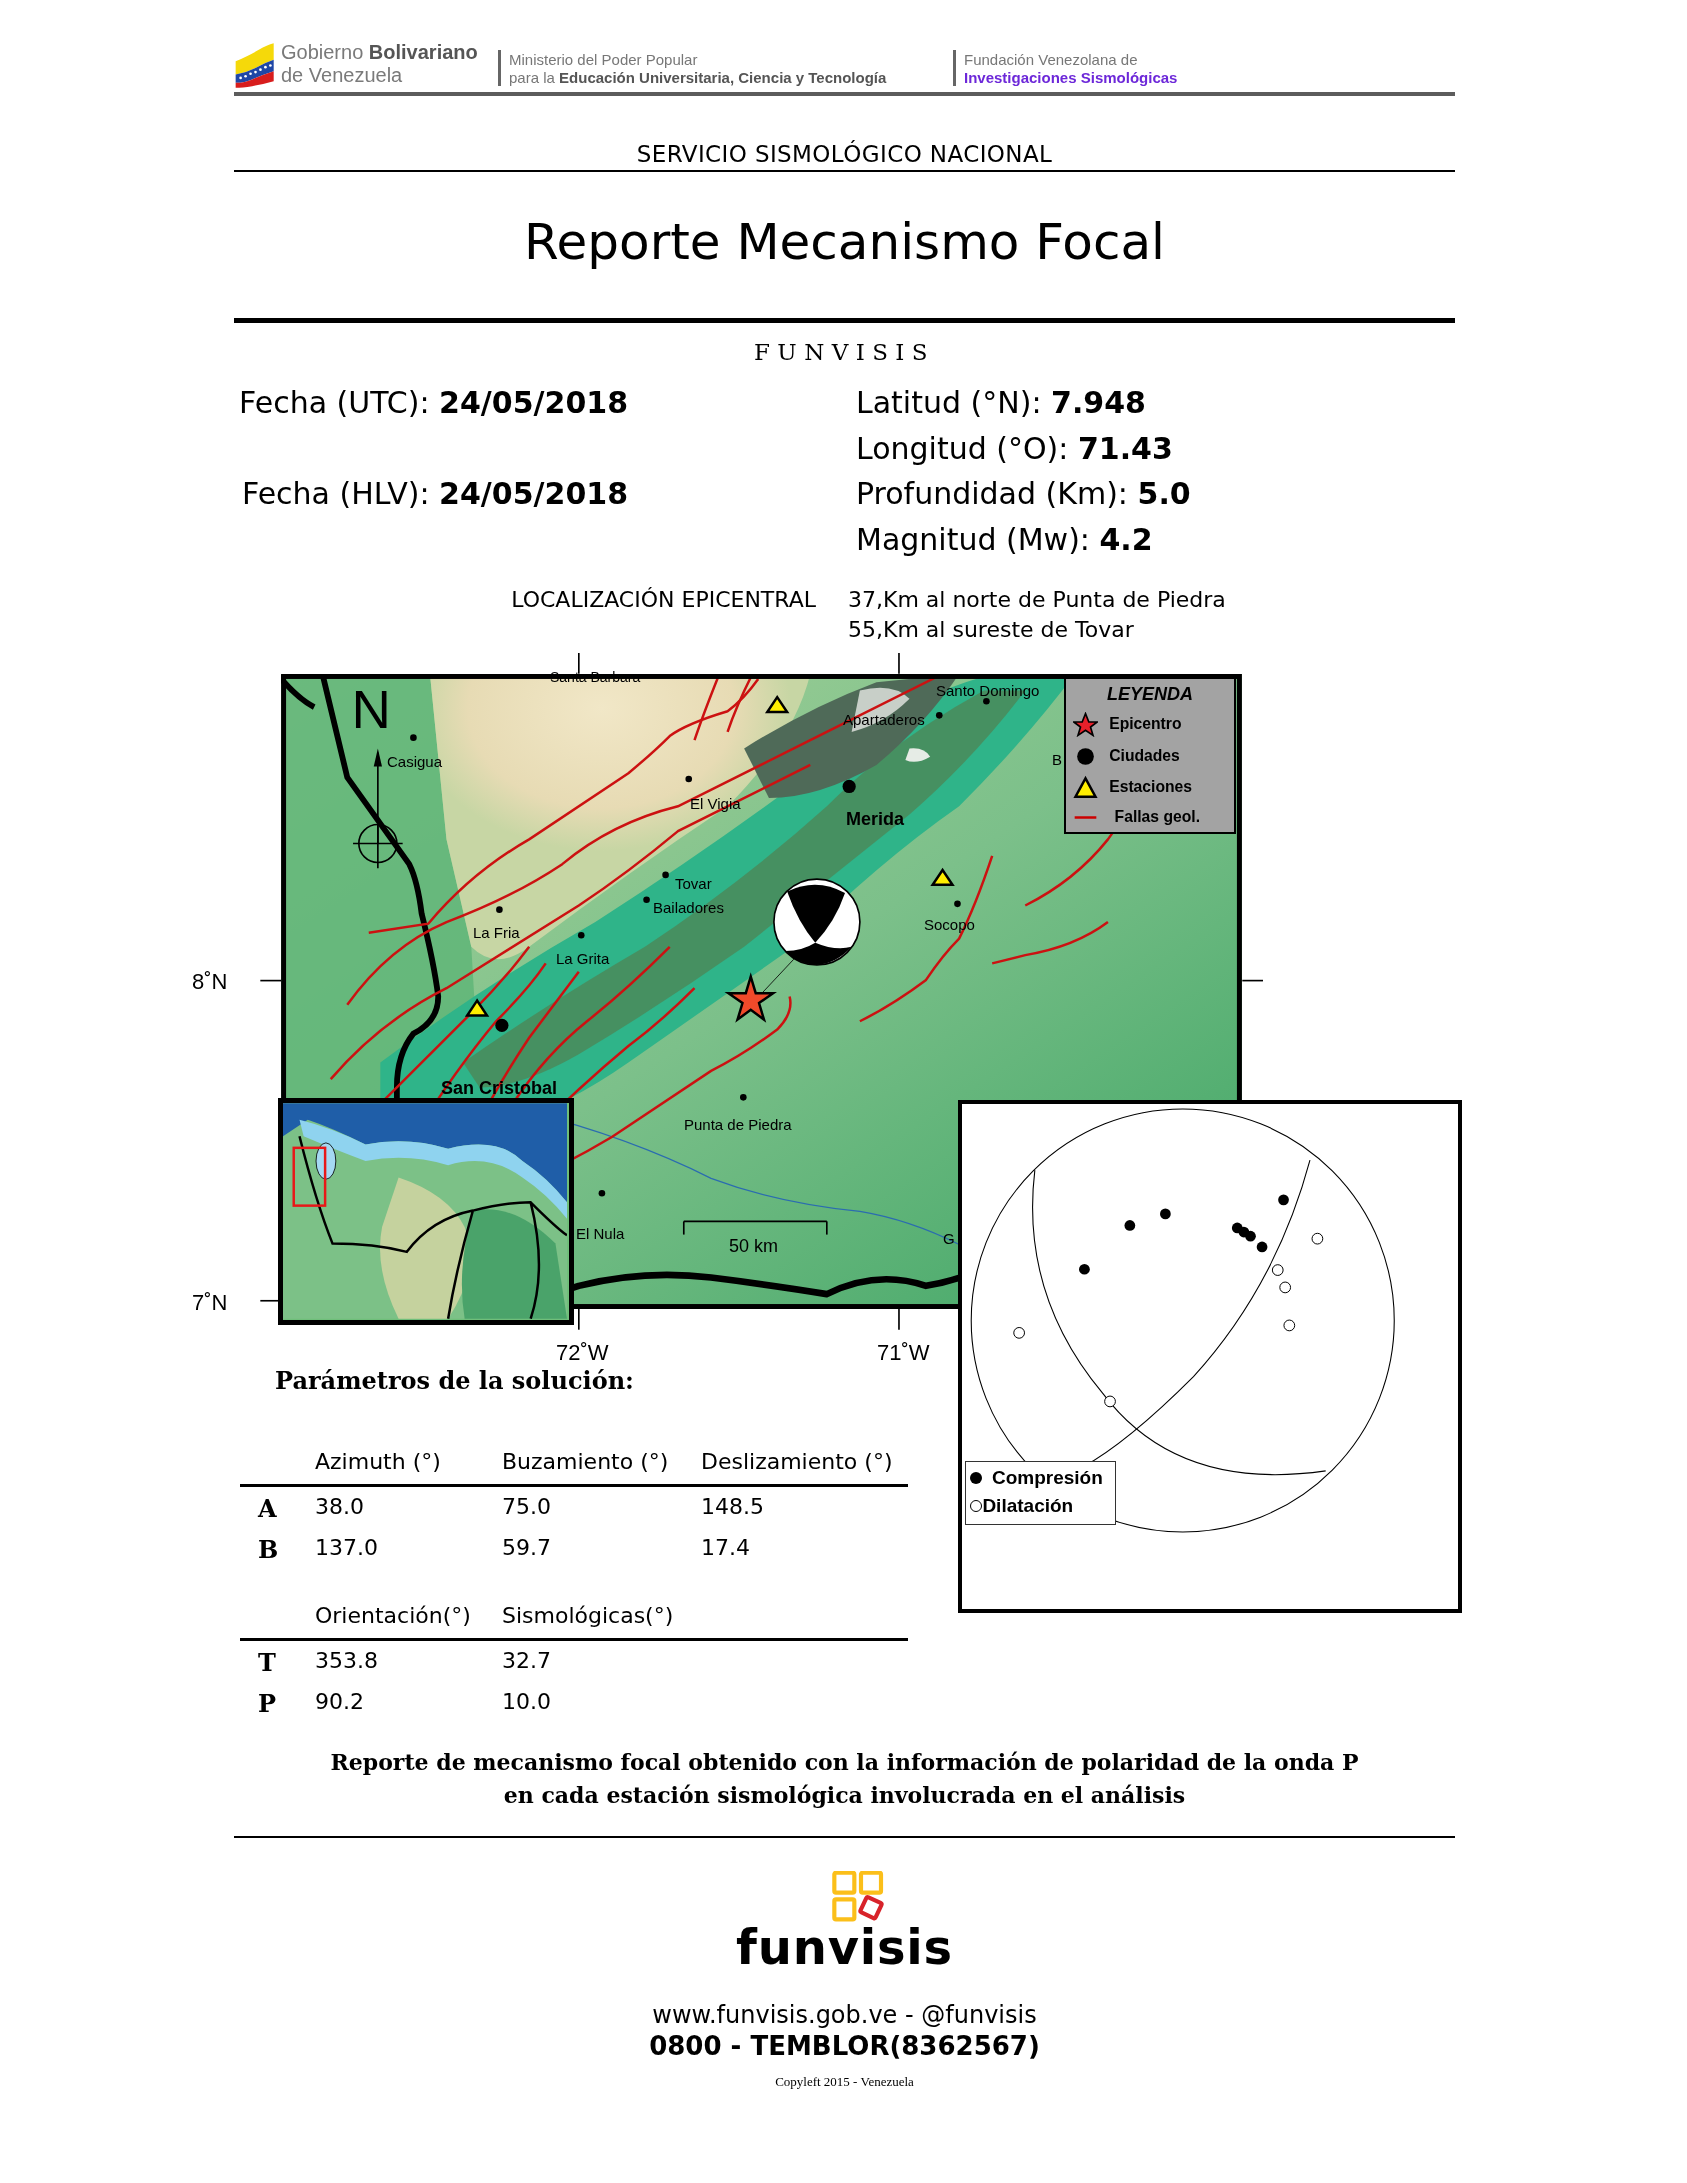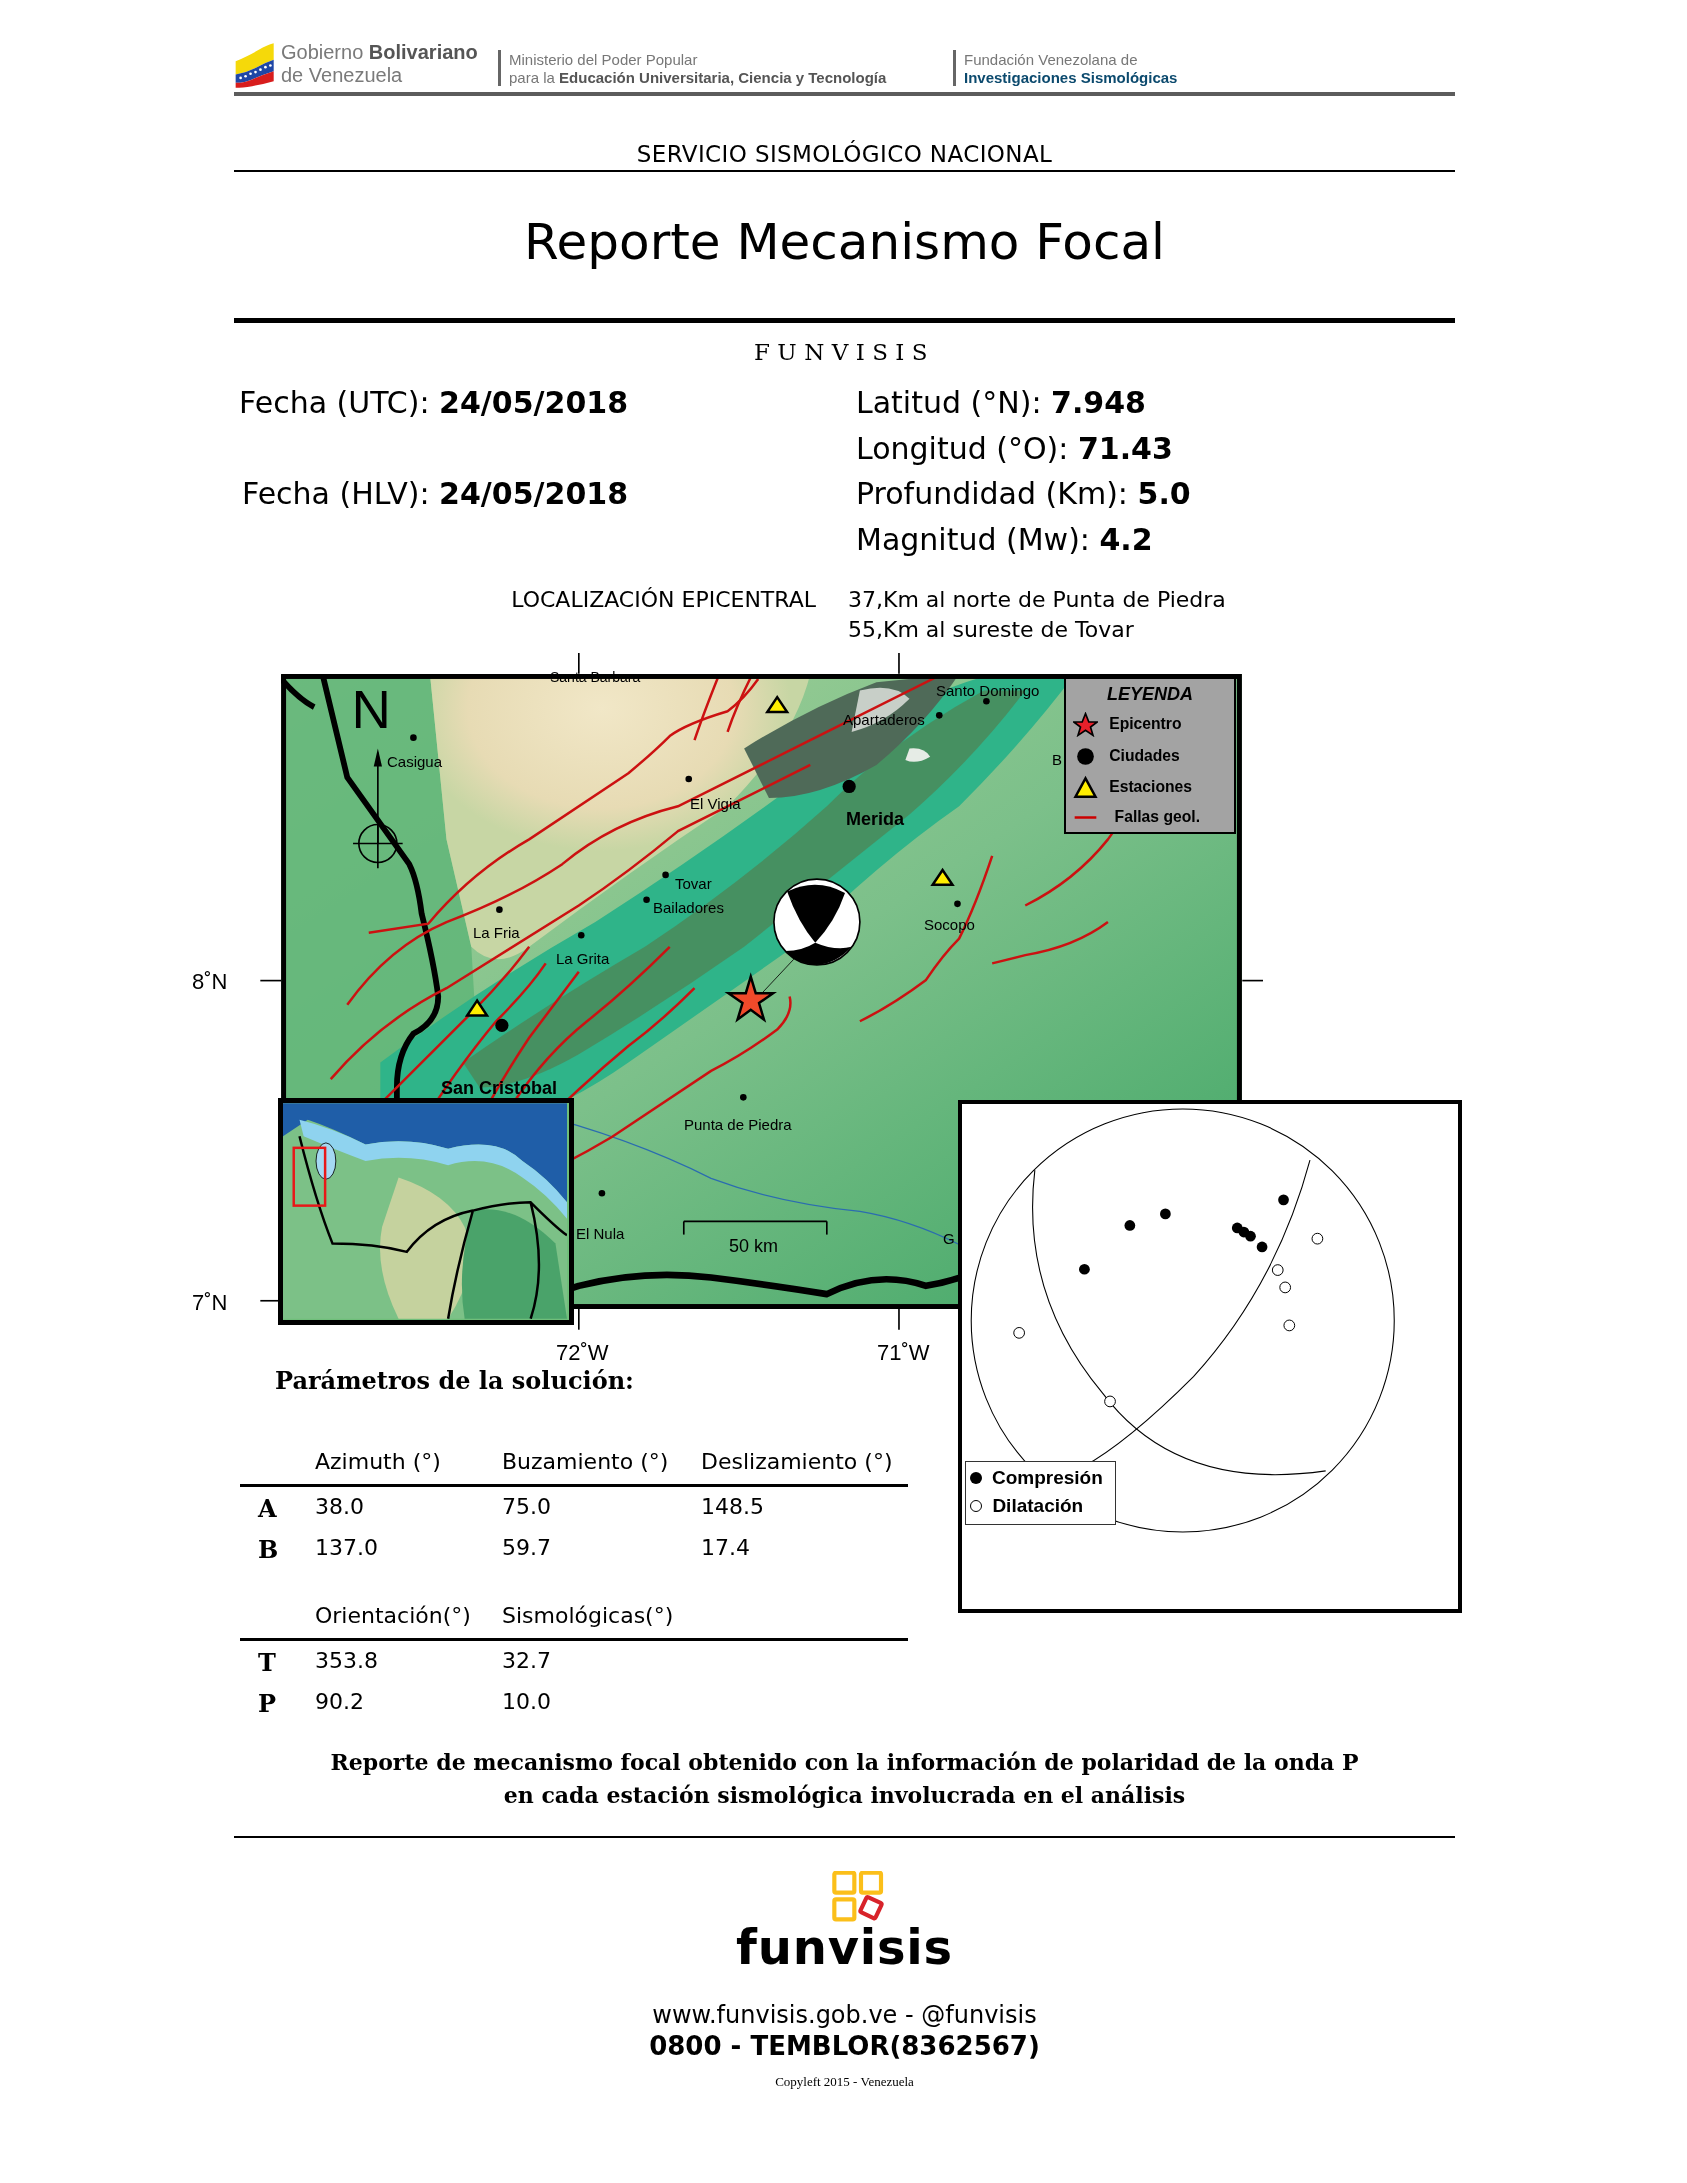--- a/index.html
+++ b/index.html
@@ -7,21 +7,21 @@
   .abs { position: absolute; }
 
   
   .hdr-flag { left: 234px; top: 43px; width: 43px; height: 45px; }
   .hdr-text1 { left: 281px; top: 41px; font-family: "Liberation Sans", sans-serif; font-size: 20px; color: #7a7a7a; line-height: 23px; }
   .hdr-text1 b { color: #555; }
   .hdr-sep { width: 2.5px; height: 36px; background: #666; top: 50px; }
   .hdr-text2 { left: 509px; top: 51px; font-family: "Liberation Sans", sans-serif; font-size: 15px; color: #777; line-height: 18px; }
   .hdr-text2 b { color: #555; }
   .hdr-text3 { left: 964px; top: 51px; font-family: "Liberation Sans", sans-serif; font-size: 15px; color: #777; line-height: 18px; }
-  .hdr-text3 b { color: #0c4a6e; }
+  .hdr-text3 b { color: #6d28d9; }
   .hdr-bar { left: 234px; top: 92px; width: 1221px; height: 4.1px; background: #5c5c5c; }
 
   .center-text { left: 234px; width: 1221px; text-align: center; }
   .service { top: 141px; font-size: 23px; letter-spacing: 0.4px; }
   .rule-thin { left: 234px; width: 1221px; height: 1.7px; background: #000; }
   .rule-thick { left: 234px; width: 1221px; height: 5px; background: #000; }
   .title { top: 213px; font-size: 50px; font-weight: normal; }
   .funvisis-serif { top: 339px; font-family: "DejaVu Serif", serif; font-size: 23px; letter-spacing: 7.4px; }
 
   .info-row { left: 234px; width: 1221px; height: 41px; font-size: 30px; }
@@ -307,21 +307,21 @@
       <circle cx="179" cy="360" r="6.5"></circle>
     </g>
   </svg>
   <div class="abs" style="left:2.5px;top:357px;width:149px;height:62px;border:1.2px solid #333;background:#fff;font-family:'Liberation Sans',sans-serif">
     <div style="position:absolute;left:4.1px;top:5px;display:flex;align-items:center">
       <span style="display:inline-block;width:12.4px;height:12.4px;border-radius:50%;background:#000"></span>
       <span style="font:bold 19px 'Liberation Sans',sans-serif;margin-left:10px">Compresión</span>
     </div>
     <div style="position:absolute;left:4.1px;top:33px;display:flex;align-items:center">
       <span style="display:inline-block;width:10.8px;height:10.8px;border-radius:50%;border:1.2px solid #000;background:#fff"></span>
-      <span style="font:bold 19px 'Liberation Sans',sans-serif;margin-left:10px">Dilatación</span>
+      <span style="font:bold 19px 'Liberation Sans',sans-serif;">Dilatación</span>
     </div>
   </div>
 </div>
 
 <div class="abs params-heading">Parámetros de la solución:</div>
 
 <div class="abs tbl-cell" style="left:315px;top:1449px">Azimuth (°)</div>
 <div class="abs tbl-cell" style="left:502px;top:1449px">Buzamiento (°)</div>
 <div class="abs tbl-cell" style="left:701px;top:1449px">Deslizamiento (°)</div>
 <div class="abs tbl-rule" style="top:1484px"></div>

